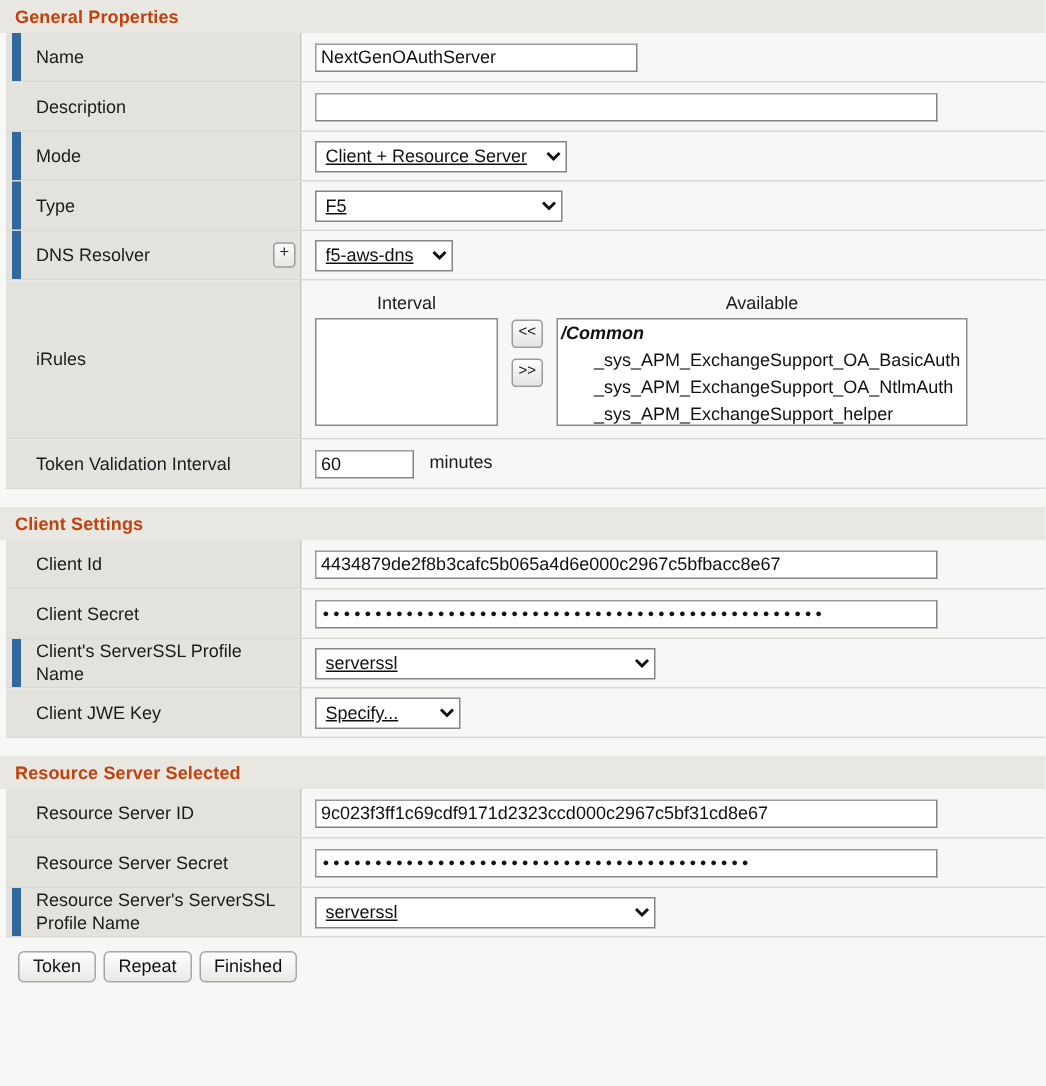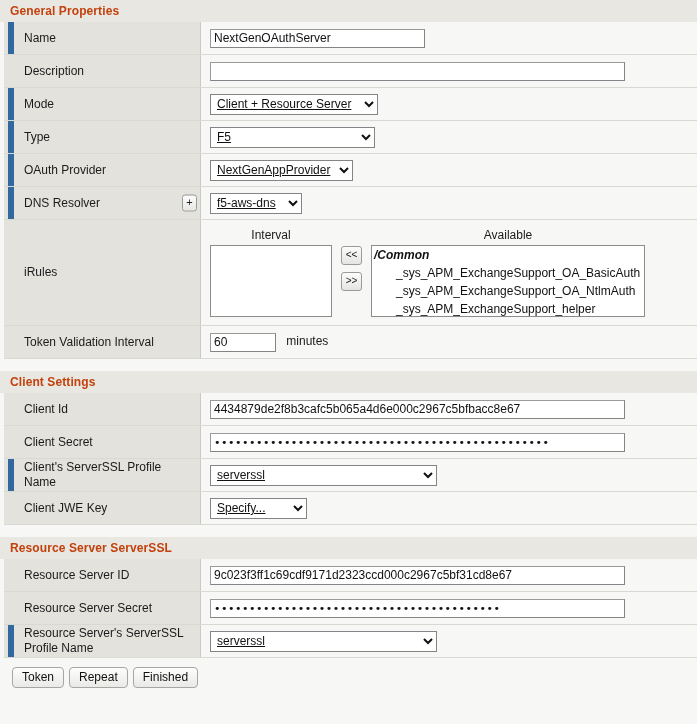--- a/index.html
+++ b/index.html
@@ -252,32 +252,20 @@
             <span class="label-text">Type</span>
           </div>
         </td>
         <td class="value">
           <select class="sel w-type">
             <option>F5</option>
           </select>
         </td>
       </tr>
 
-      <tr>
-        <td class="label req">
-          <div class="label-inner">
-            <span class="label-text">OAuth Provider</span>
-          </div>
-        </td>
-        <td class="value">
-          <select class="sel w-prov">
-            <option>NextGenAppProvider</option>
-          </select>
-        </td>
-      </tr>
 
       <tr>
         <td class="label req">
           <div class="label-inner">
             <span class="label-text">DNS Resolver</span>
             <span class="plus-btn">+</span>
           </div>
         </td>
         <td class="value">
           <select class="sel w-dns">
@@ -379,21 +367,21 @@
         </td>
         <td class="value">
           <select class="sel w-jwe">
             <option>Specify...</option>
           </select>
         </td>
       </tr>
     </tbody>
   </table>
 
-  <div class="section-head spaced">Resource Server ServerSSL</div>
+  <div class="section-head spaced">Resource Server Selected</div>
 
   <table class="props">
     <tbody>
       <tr>
         <td class="label">
           <div class="label-inner">
             <span class="label-text">Resource Server ID</span>
           </div>
         </td>
         <td class="value">

